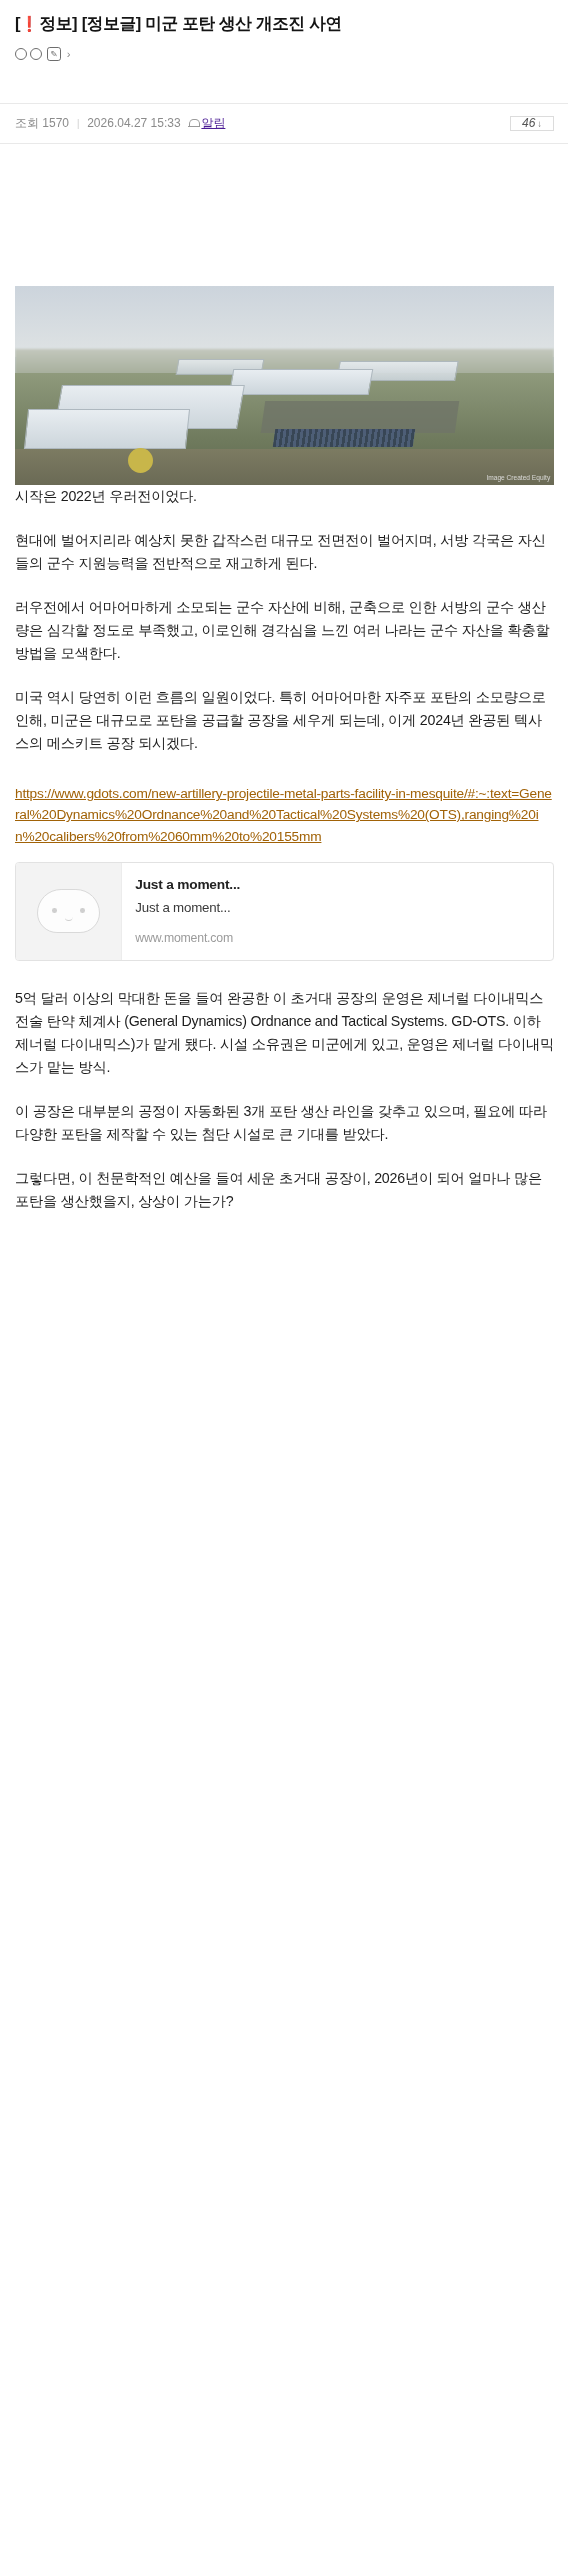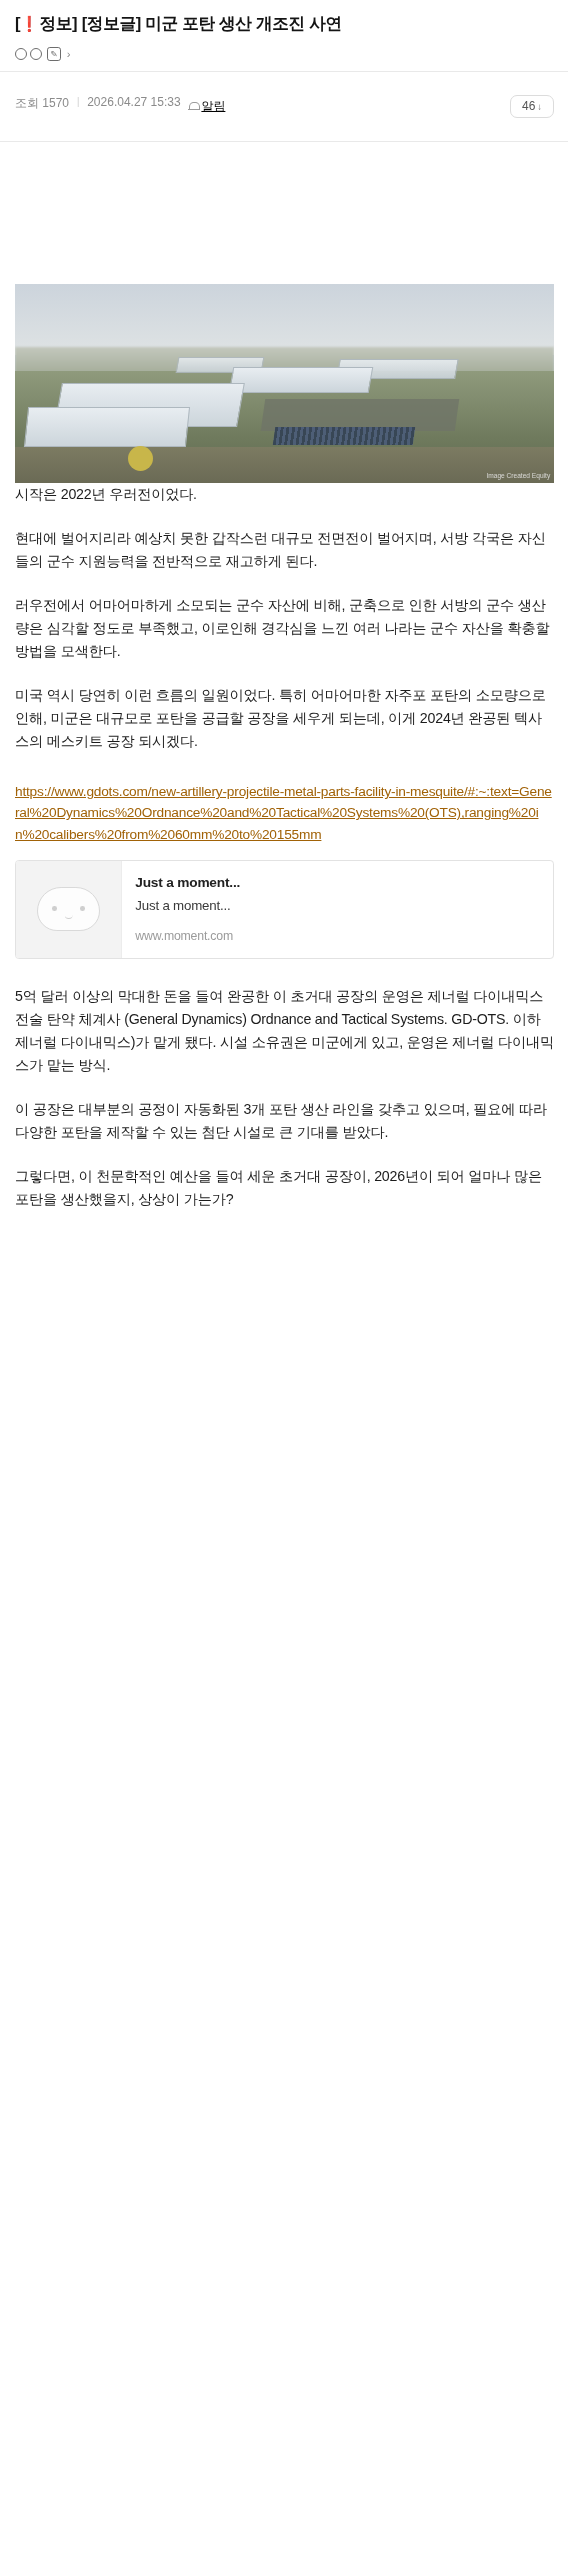--- a/index.html
+++ b/index.html
@@ -71,36 +71,38 @@
     margin-left: 1.9px;
   }
   .chev {
     color: #8a8a8a;
     font-size: 11.4px;
     margin-left: 2.8px;
   }
 
   .meta-row {
     display: flex;
+    align-items: center;
     border-top: 0.9px solid #e9e9e9;
     border-bottom: 0.9px solid #e9e9e9;
-    padding: 23px 15px;
+    padding: 11px 15px;
     font-size: 12px;
     color: #8b8b8b;
     gap: 7.6px;
+    margin-top: 32px;
   }
   .meta-sep {
     color: #d5d5d5;
     font-size: 11.4px;
   }
   .alarm {
     display: inline-flex;
     align-items: center;
     gap: 2.8px;
-    color: #000000;
+    color: #4c1d95;
     text-decoration: underline;
   }
   .bell {
     display: inline-block;
     width: 10.4px;
     height: 10.4px;
     position: relative;
   }
   .bell::before {
     content: "";
@@ -114,31 +116,32 @@
   .bell::after {
     content: "";
     position: absolute;
     left: 0px; bottom: 1.4px;
     width: 10.4px; height: 1.1px;
     background: #9a9a9a;
   }
   .spacer { flex: 1; }
   .counter-box {
     border: 0.9px solid #dcdcdc;
-    border-radius: 7px;
+    border-radius: 0;
     min-width: 44px;
-    height: 23px;
+    height: 15px;
     display: inline-flex;
     align-items: center;
     justify-content: center;
     gap: 1.9px;
     font-size: 12px;
     color: #555;
     background: #fff;
     padding: 0 6.6px;
+    font-style: italic;
   }
   .counter-arrow { font-size: 9.5px; color: #777; }
 
   
   .post-body {
     padding: 0 15px;
     font-size: 14.2px;
     line-height: 1.62;
     color: #1c1c1c;
     letter-spacing: -0.2px;

